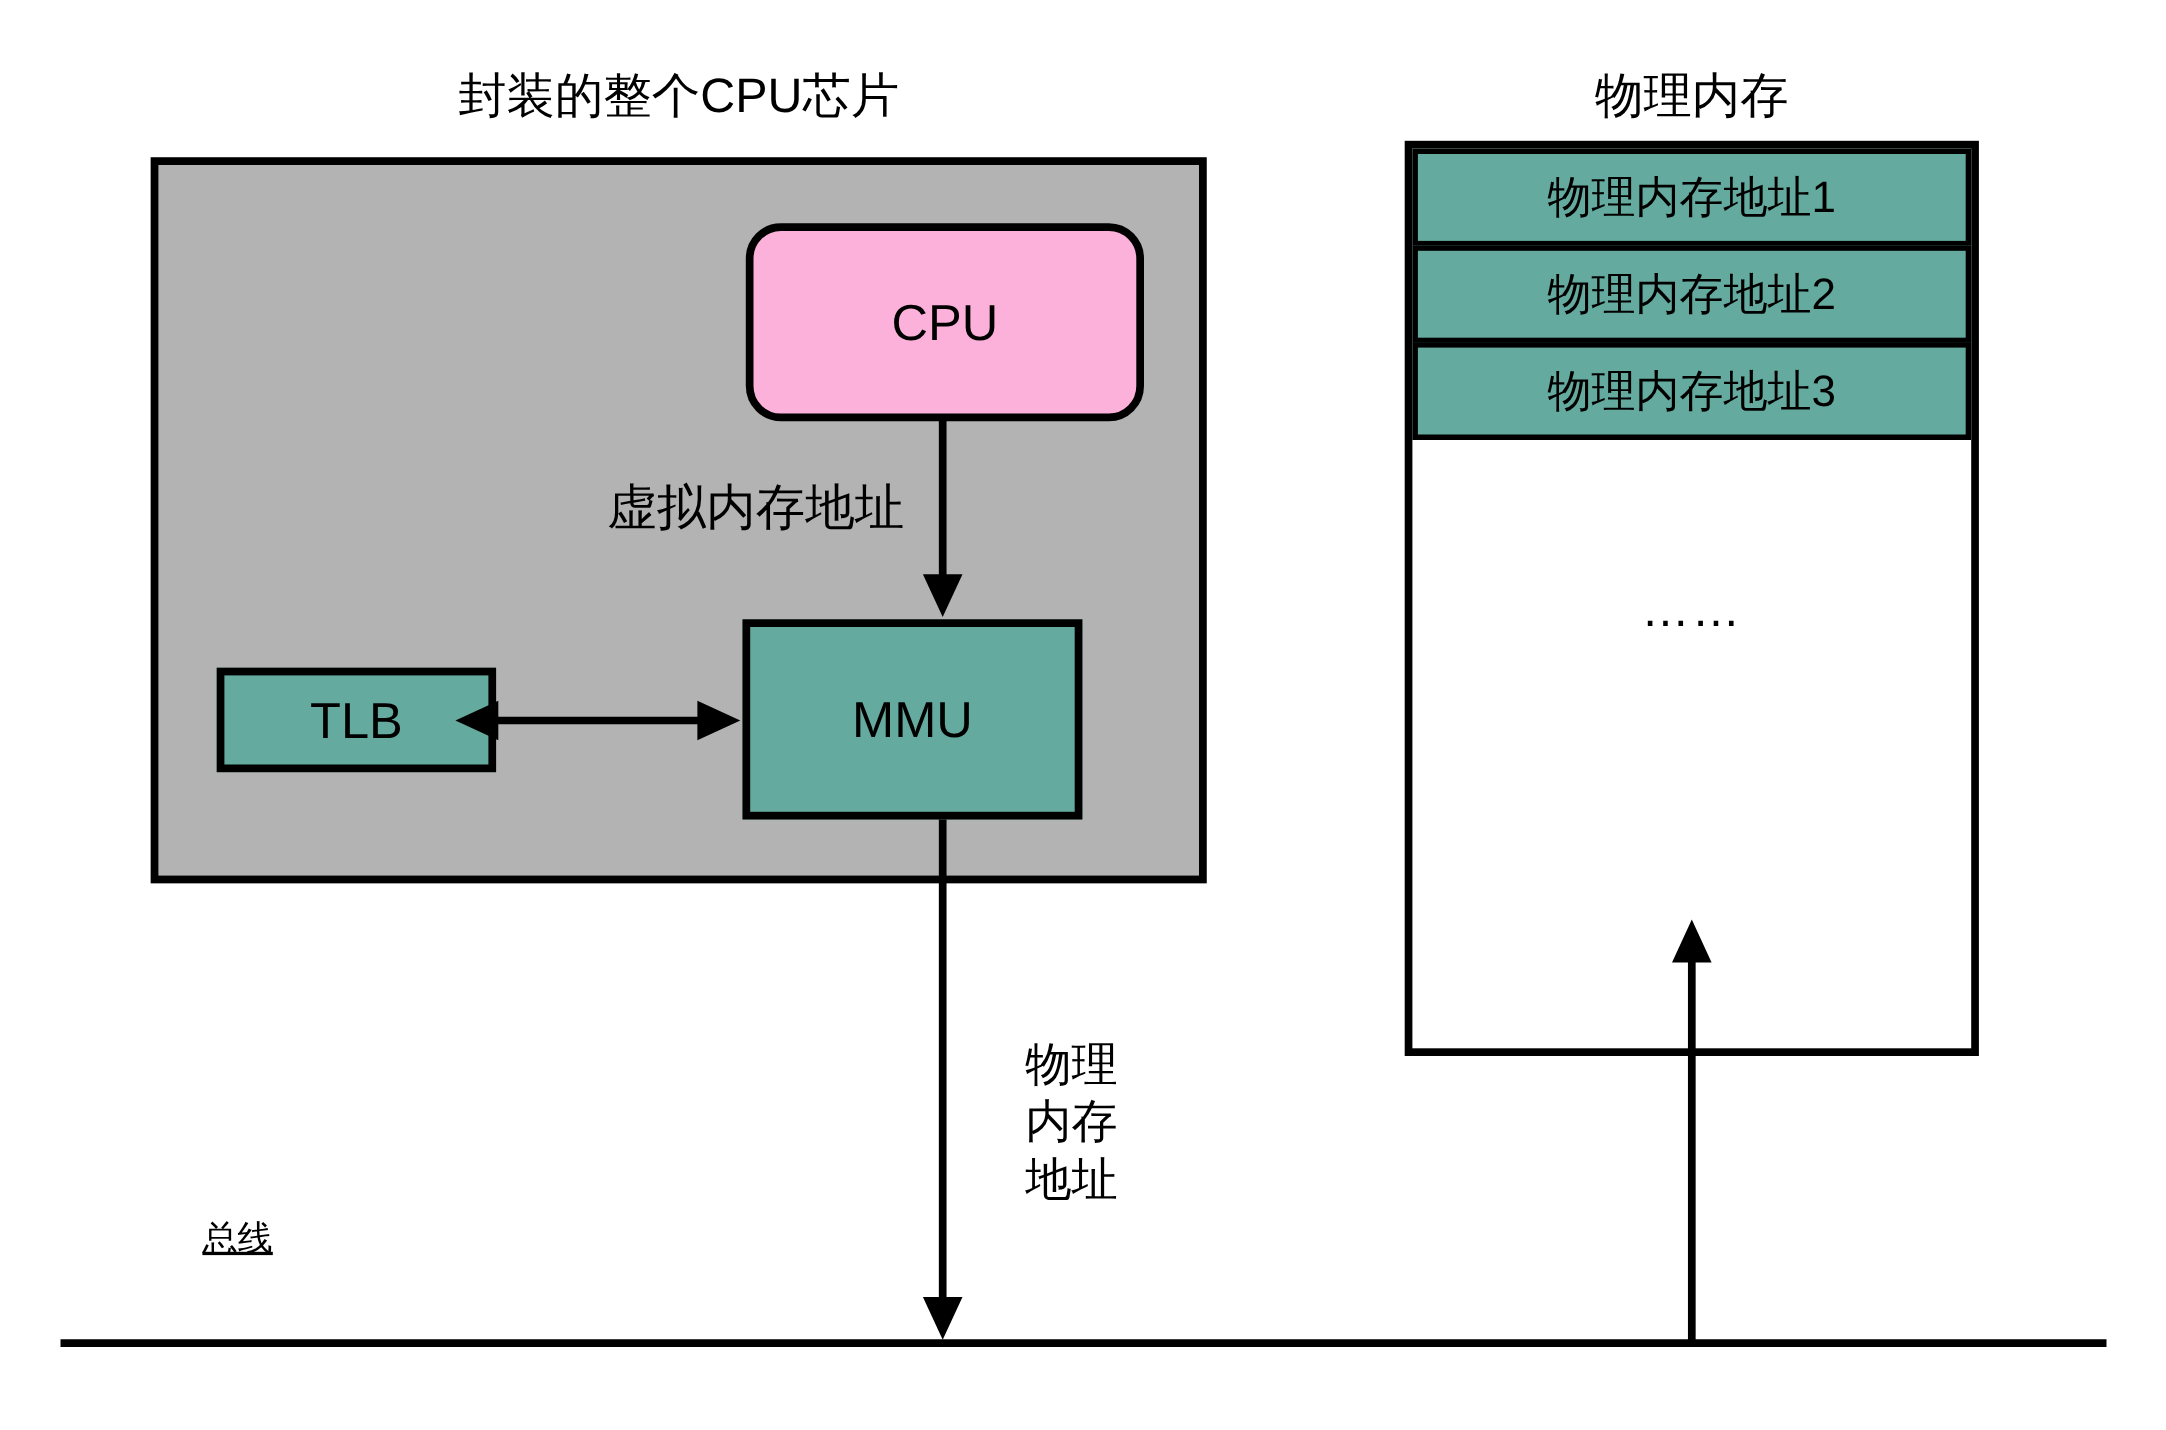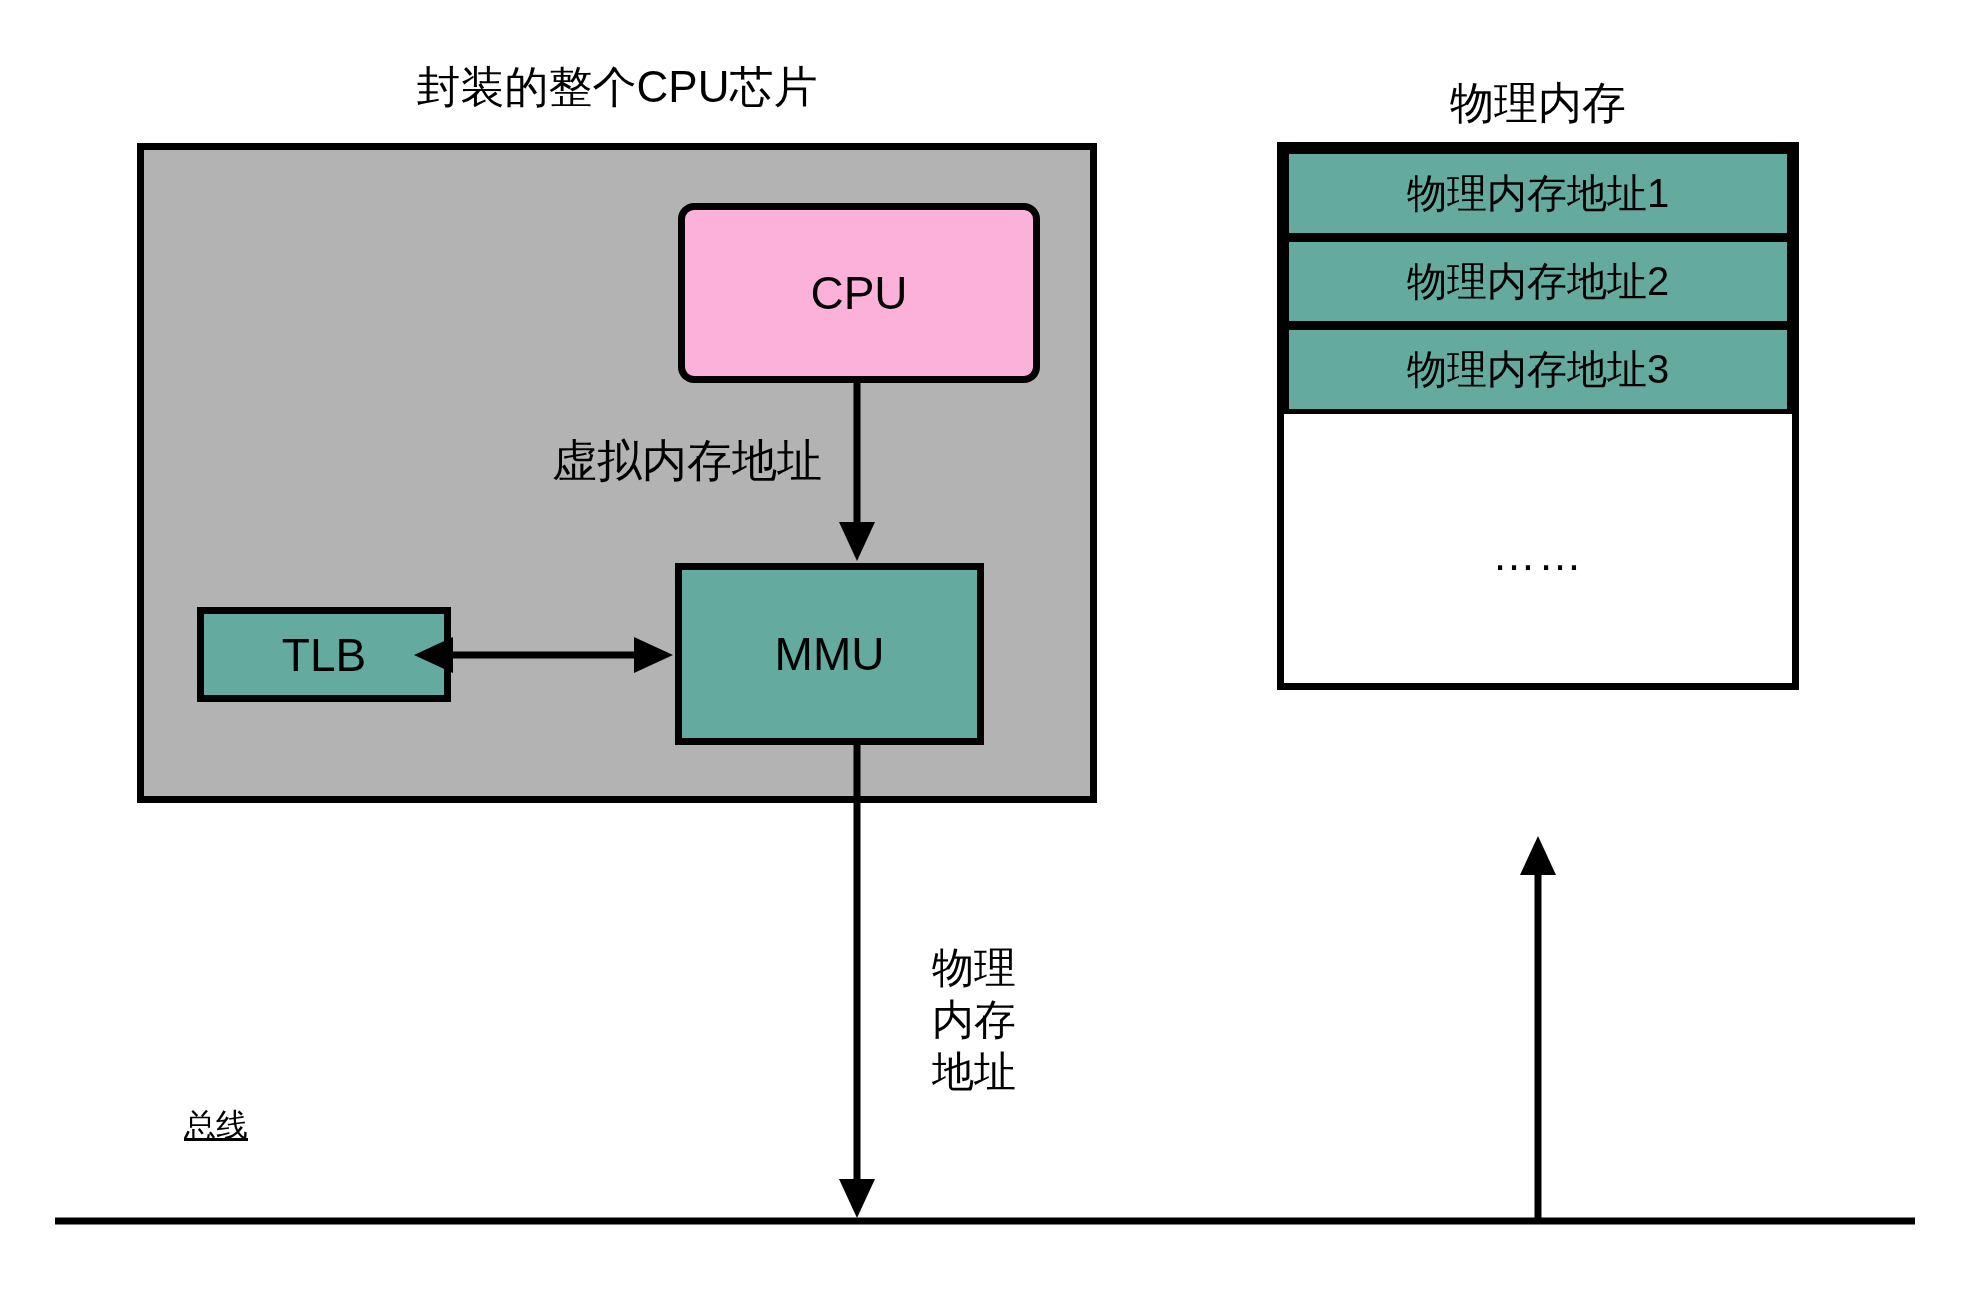--- a/index.html
+++ b/index.html
@@ -32,21 +32,21 @@
   }
   .chip-outline{
     left:137px;top:143px;width:960px;height:660px;
     background:var(--chip-fill);
     border:7px solid var(--line);
   }
   .cpu-box{
     left:678px;top:203px;width:362px;height:180px;
     background:var(--cpu-fill);
     border:7px solid var(--line);
-    border-radius:16px;
+    border-radius:32px;
     display:flex;align-items:center;justify-content:center;
   }
   .unit-box{
     background:var(--unit-fill);
     border:7px solid var(--line);
     display:flex;align-items:center;justify-content:center;
   }
   .mmu-box{left:675px;top:563px;width:309px;height:182px;}
   .tlb-box{left:197px;top:607px;width:254px;height:95px;}
   .box-label{font-size:46px;}
@@ -57,23 +57,23 @@
   .pa-label{
     left:932px;top:942px;
     font-size:42px;line-height:52px;
     display:flex;flex-direction:column;
   }
   .bus-label{
     left:184px;top:1104px;
     font-size:32px;white-space:nowrap;text-decoration:underline;
   }
   .chip-title{left:137px;top:58px;width:960px;}
-  .mem-title{left:1277px;top:74px;width:522px;}
+  .mem-title{left:1277px;top:58px;width:522px;}
   .memory-box{
-    left:1277px;top:142px;width:522px;height:548px;
+    left:1277px;top:128px;width:522px;height:832px;
     background:var(--memory-fill);
     border:7px solid var(--line);
     text-align:right;
   }
   .mem-row{
     box-sizing:border-box;
     width:100%;height:89px;
     background:var(--unit-fill);
     border:5px solid var(--line);
     display:flex;align-items:center;justify-content:center;

